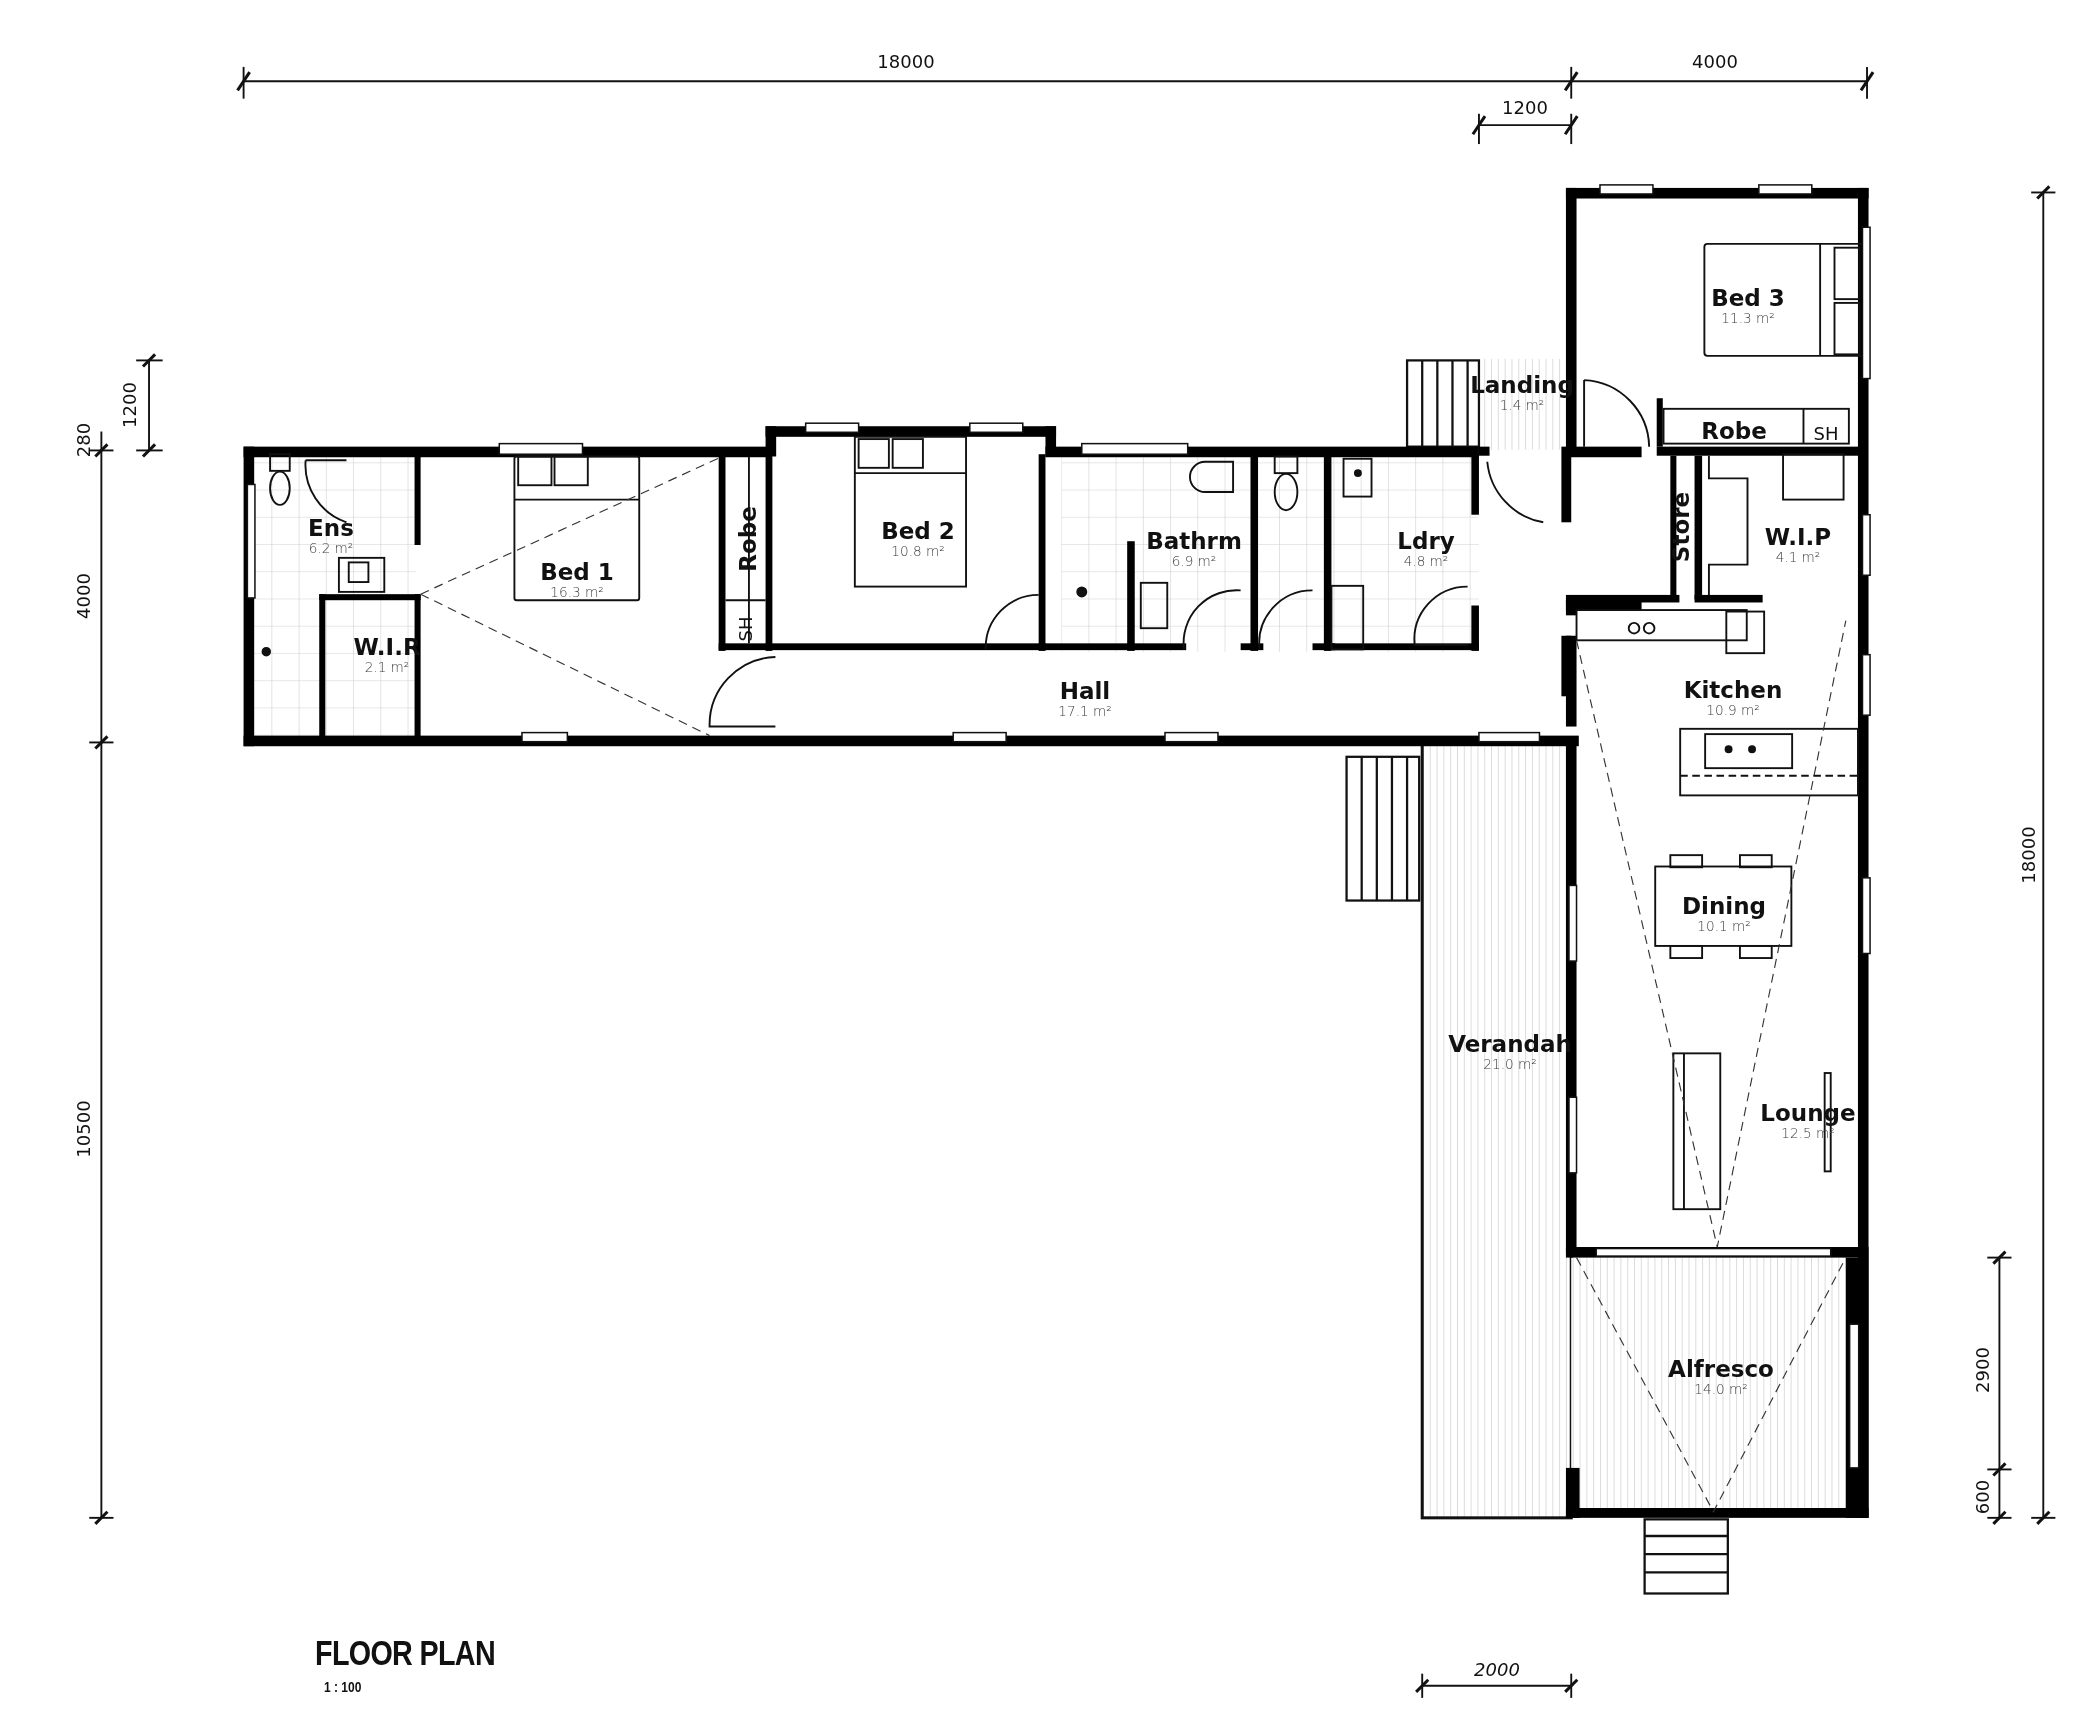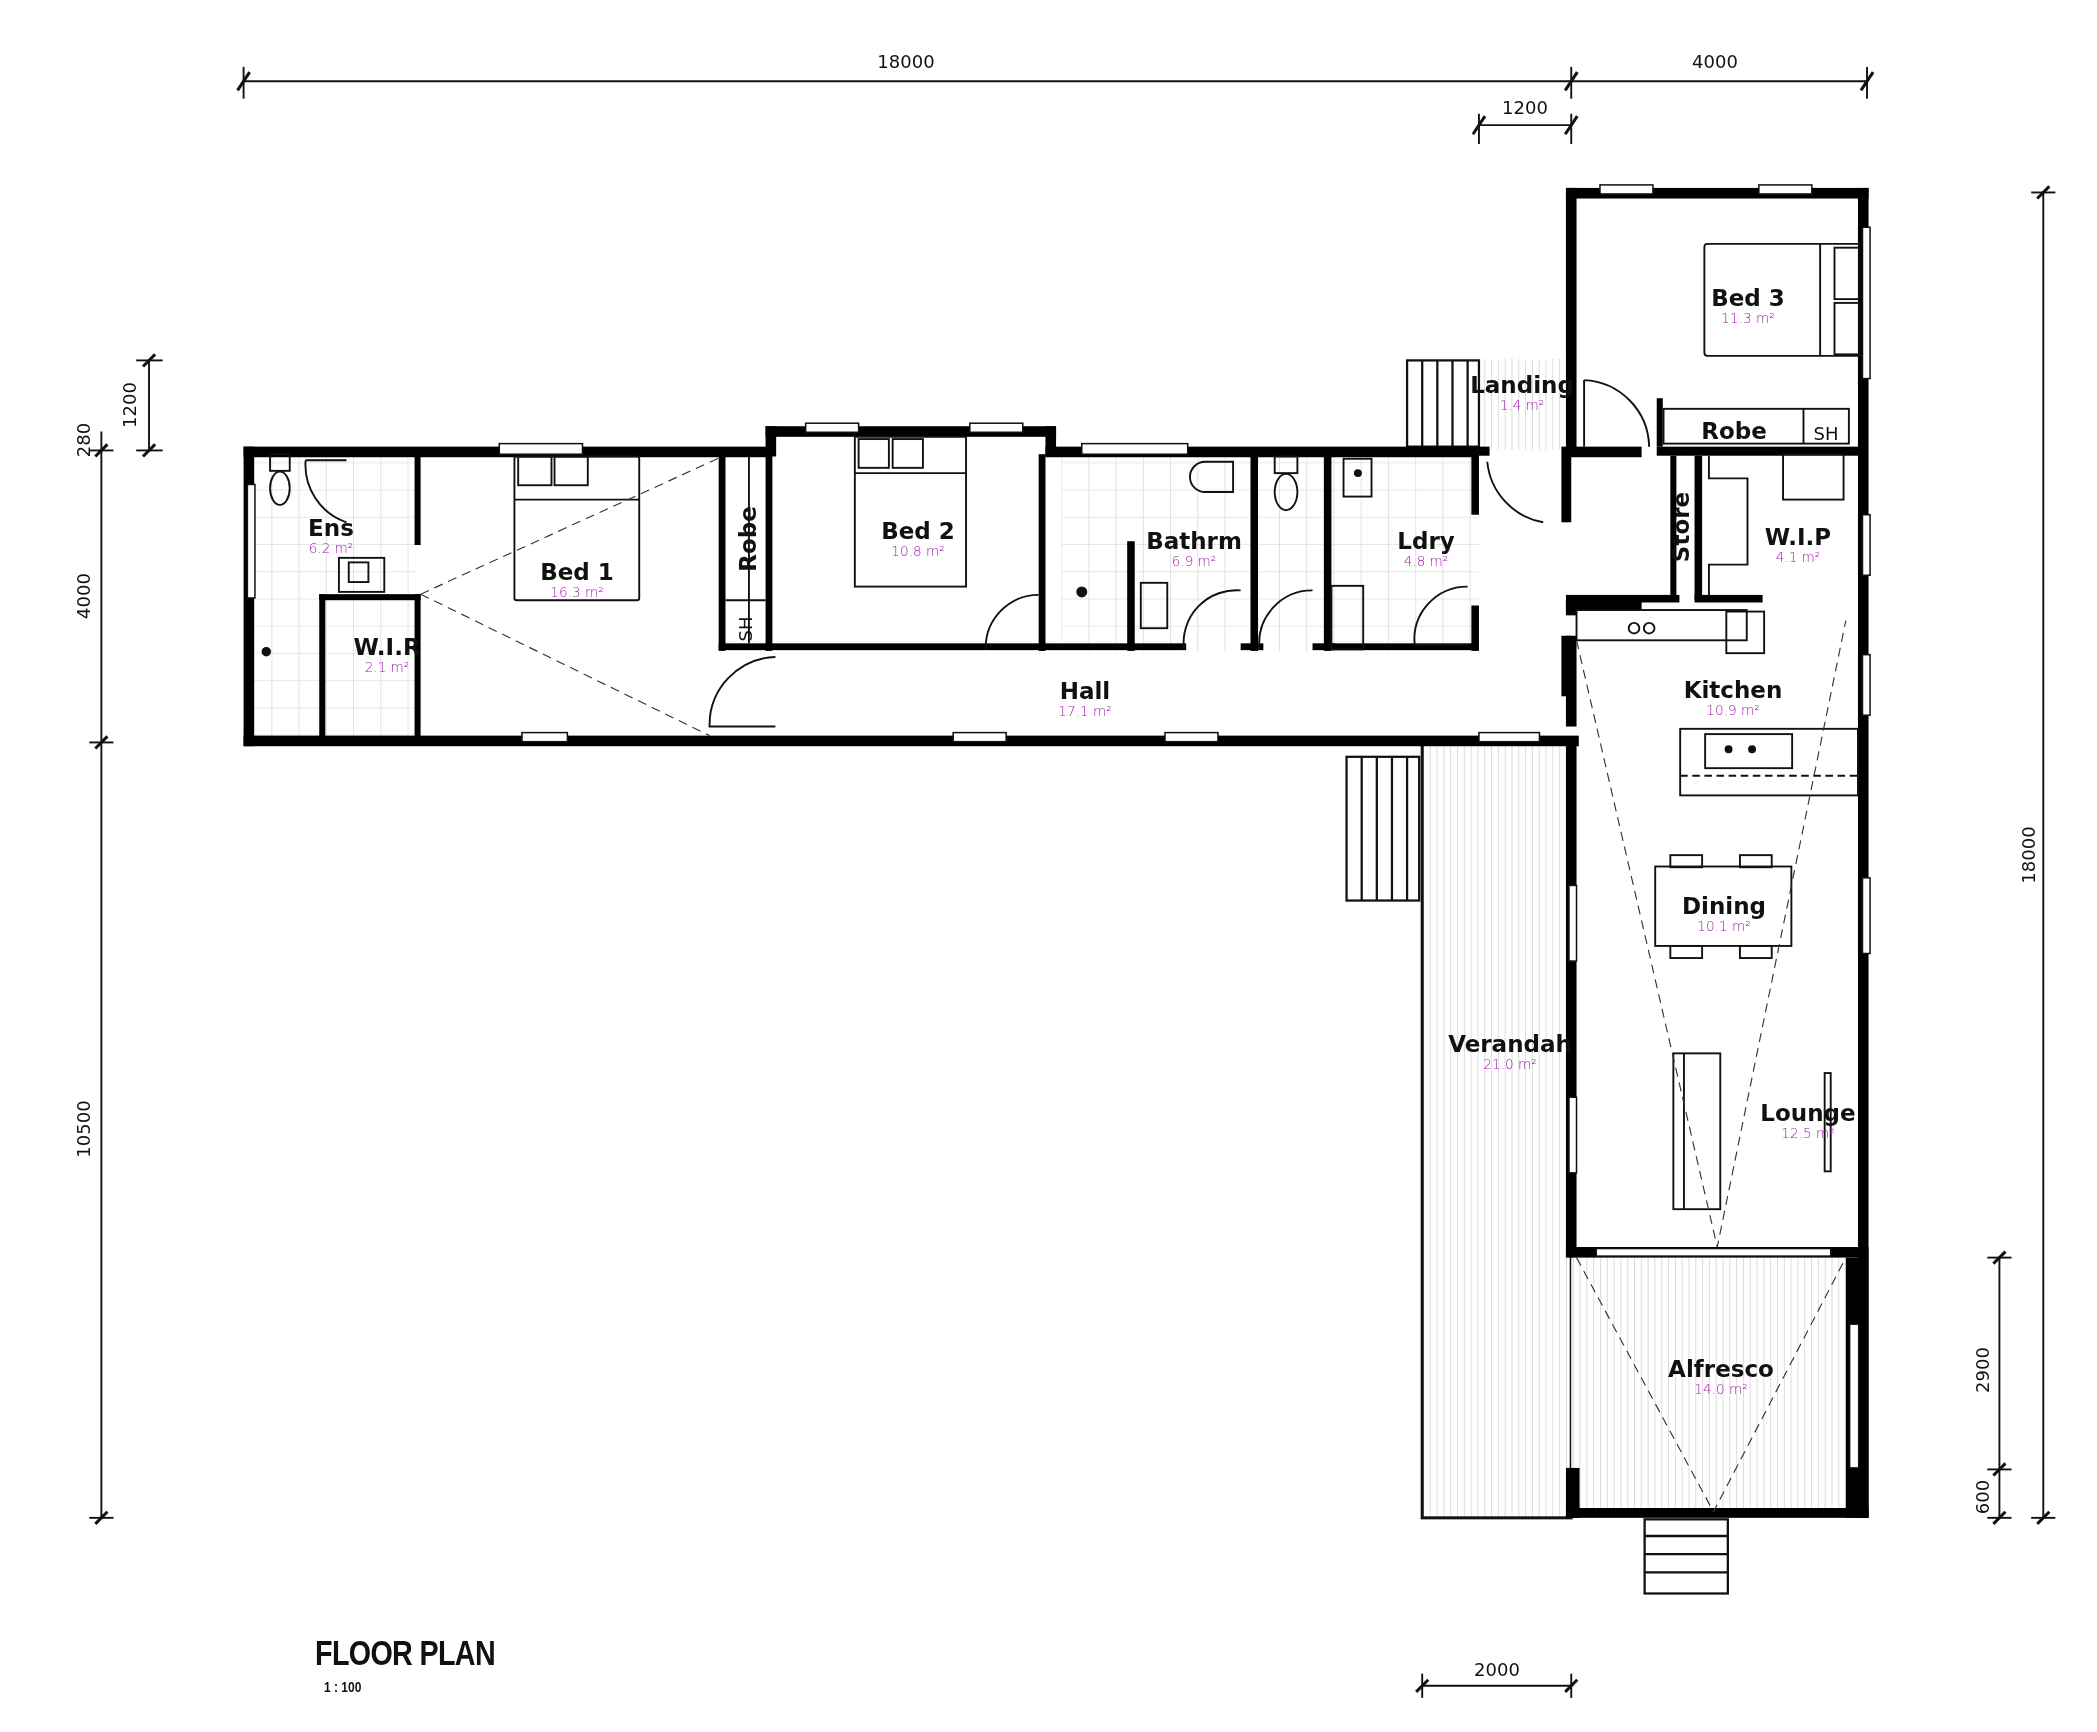--- a/index.html
+++ b/index.html
@@ -1,20 +1,20 @@
 <!DOCTYPE html>
 <html style="font-size:12px"><head>
 <meta charset="utf-8">
 <style>
   html,body{margin:0;padding:0;background:#fff;}
   body{width:2097px;height:1733px;position:relative;overflow:hidden;font-family:"Liberation Sans",sans-serif;color:#111;}
   svg#plan{position:absolute;left:0;top:0;}
   .lbl{position:absolute;transform:translate(-50%,-50%);text-align:center;white-space:nowrap;}
   .rname{font-family:"DejaVu Sans",sans-serif;font-weight:bold;font-size:23px;color:#111;line-height:1;}
-  .rarea{font-family:"DejaVu Sans",sans-serif;font-size:13.6px;color:#a21caf;line-height:1;margin-top:2px;font-weight:300;}
+  .rarea{font-family:"DejaVu Sans",sans-serif;font-size:13.6px;color:#404040;line-height:1;margin-top:2px;font-weight:300;}
   .vert{transform:translate(-50%,-50%) rotate(-90deg);}
   .dim{position:absolute;font-family:"DejaVu Sans",sans-serif;font-size:18px;color:#111;transform:translate(-50%,-50%);white-space:nowrap;}
   .dimv{transform:translate(-50%,-50%) rotate(-90deg);}
   .title{position:absolute;left:315px;top:1633px;font-family:"Liberation Sans",sans-serif;font-weight:bold;font-size:35px;letter-spacing:-0.8px;transform:scaleX(0.82);transform-origin:left top;}
   .scale{position:absolute;left:324px;top:1678px;font-family:"Liberation Sans",sans-serif;font-weight:bold;font-size:15px;transform:scaleX(0.8);transform-origin:left top;}
   .small{font-size:18px;font-weight:normal;font-family:"DejaVu Sans",sans-serif;}
 </style>
 </head>
 <body>
 
@@ -277,21 +277,21 @@
 <div class="dim" style="left:906px;top:61px;">18000</div>
 <div class="dim" style="left:1715px;top:61px;">4000</div>
 <div class="dim" style="left:1525px;top:107px;">1200</div>
 <div class="dim dimv" style="left:83px;top:440px;">280</div>
 <div class="dim dimv" style="left:129px;top:405px;">1200</div>
 <div class="dim dimv" style="left:83px;top:596px;">4000</div>
 <div class="dim dimv" style="left:83px;top:1129px;">10500</div>
 <div class="dim dimv" style="left:2028px;top:855px;">18000</div>
 <div class="dim dimv" style="left:1982px;top:1370px;">2900</div>
 <div class="dim dimv" style="left:1982px;top:1497px;">600</div>
-<div class="dim" style="left:1497px;top:1669px;">2000</div>
+<div class="dim" style="left:1497px;top:1669px;font-style:italic;">2000</div>
 
 <div class="lbl" style="left:331px;top:536px;">
   <div class="rname">Ens</div>
   <div class="rarea">6.2 m²</div>
 </div>
 <div class="lbl" style="left:387px;top:655px;">
   <div class="rname">W.I.R</div>
   <div class="rarea">2.1 m²</div>
 </div>
 <div class="lbl" style="left:577px;top:580px;">

